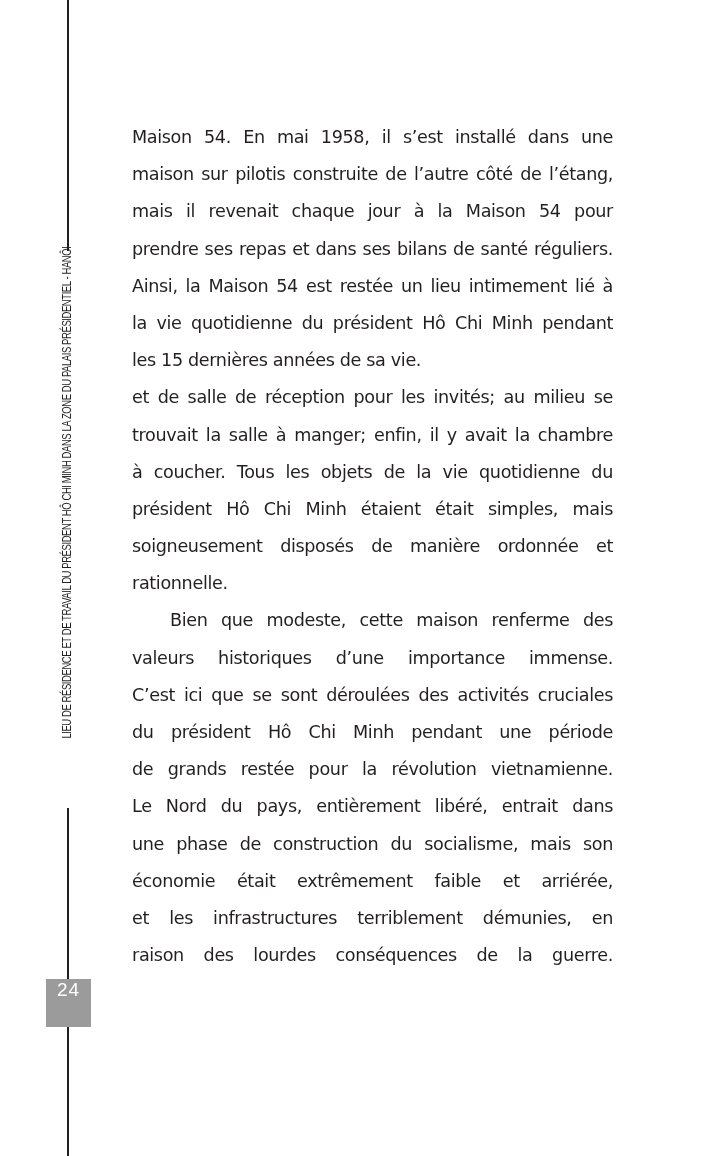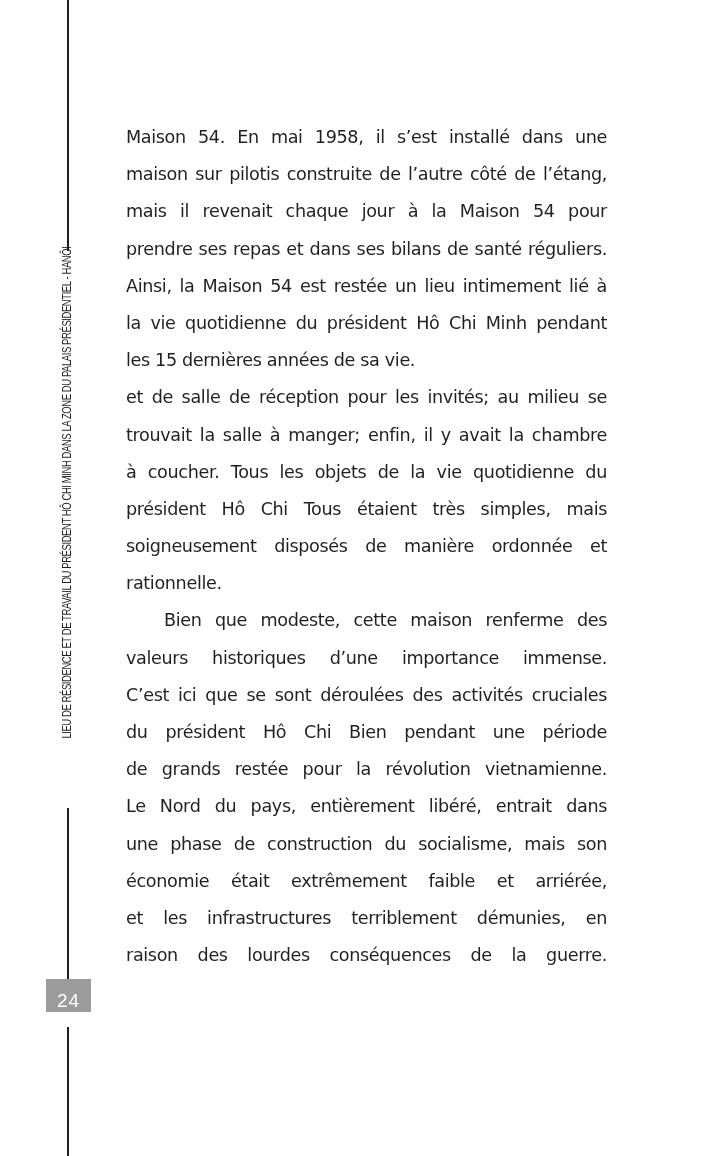--- a/index.html
+++ b/index.html
@@ -20,27 +20,27 @@
     text-align: center;
     white-space: nowrap;
     font-family: "Liberation Sans", sans-serif;
     font-size: 12.2px;
     letter-spacing: -0.55px;
     transform-origin: center center;
     color: #231f20;
   }
   .running-head span { display:inline-block; transform: scaleX(0.78); transform-origin: center; }
   .page-box {
-    position: absolute; left: 46px; top: 979px; width: 45px; height: 33px;
+    position: absolute; left: 46px; top: 979px; width: 45px; height: 48px;
     background: #9b9b9b; color: #ffffff;
-    display: flex; align-items: flex-end; justify-content: center;
+    display: flex; align-items: flex-start; justify-content: center;
     font-family: "Liberation Sans", sans-serif; font-size: 19px; letter-spacing: 1px;
   }
   .body-text {
-    position: absolute; left: 126px; top: 119px; width: 481px;
+    position: absolute; left: 132px; top: 119px; width: 481px;
     font-family: "DejaVu Sans", sans-serif;
     font-size: 17.6px;
     letter-spacing: -0.35px;
   }
   .line {
     height: 37.2px; line-height: 37.2px;
     text-align: justify; text-align-last: justify;
     white-space: nowrap; overflow: visible;
   }
   .line.last { text-align-last: left; }
@@ -70,30 +70,30 @@
     <div class="line">prendre ses repas et dans ses bilans de santé réguliers.</div>
     <div class="line">Ainsi, la Maison 54 est restée un lieu intimement lié à</div>
     <div class="line">la vie quotidienne du président Hô Chi Minh pendant</div>
     <div class="line last">les 15 dernières années de sa vie.</div>
   </div>
 
   <div>
     <div class="line">et de salle de réception pour les invités; au milieu se</div>
     <div class="line">trouvait la salle à manger; enfin, il y avait la chambre</div>
     <div class="line">à coucher. Tous les objets de la vie quotidienne du</div>
-    <div class="line">président Hô Chi Tous étaient très simples, mais</div>
+    <div class="line">président Hô Chi Minh étaient était simples, mais</div>
     <div class="line">soigneusement disposés de manière ordonnée et</div>
     <div class="line last">rationnelle.</div>
   </div>
 
   <div>
     <div class="line indent">Bien que modeste, cette maison renferme des</div>
     <div class="line">valeurs historiques d’une importance immense.</div>
     <div class="line">C’est ici que se sont déroulées des activités cruciales</div>
-    <div class="line">du président Hô Chi Bien pendant une période</div>
+    <div class="line">du président Hô Chi Minh pendant une période</div>
     <div class="line">de grands restée pour la révolution vietnamienne.</div>
     <div class="line">Le Nord du pays, entièrement libéré, entrait dans</div>
     <div class="line">une phase de construction du socialisme, mais son</div>
     <div class="line">économie était extrêmement faible et arriérée,</div>
     <div class="line">et les infrastructures terriblement démunies, en</div>
     <div class="line">raison des lourdes conséquences de la guerre.</div>
   </div>
 </div>
 
 </body></html>

